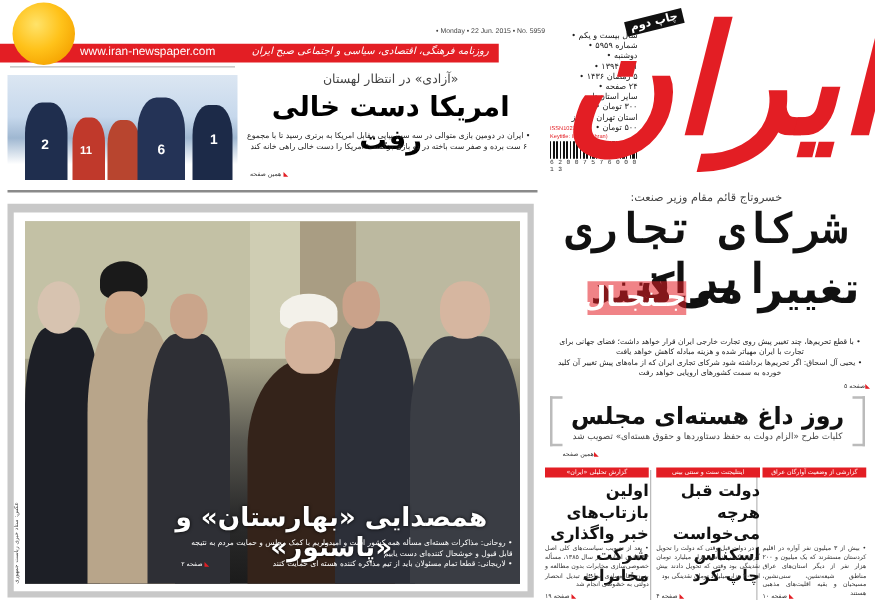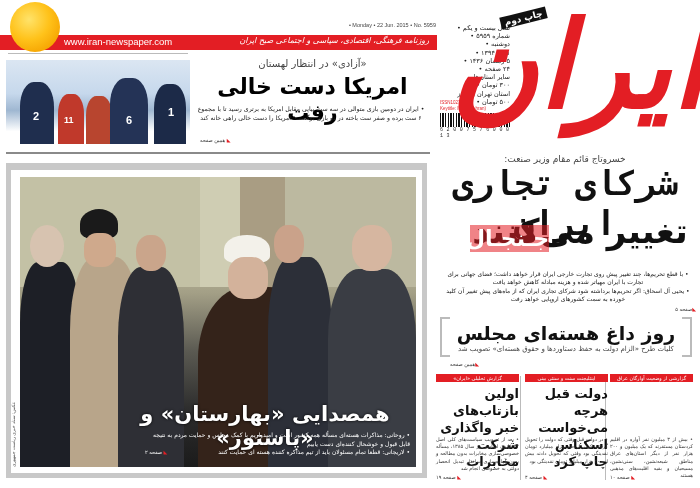--- a/index.html
+++ b/index.html
@@ -4,21 +4,21 @@
 <style>
   * { box-sizing: border-box; margin: 0; padding: 0; }
   html, body { width: 700px; height: 488px; overflow: hidden; background: #fff; }
   body { position: relative; font-family: "DejaVu Sans", sans-serif; color: #111; }
   .abs { position: absolute; }
   .rtl { direction: rtl; text-align: center; }
 
   
   .sun { left: 10px; top: 2px; width: 50px; height: 50px; border-radius: 50%;
          background: radial-gradient(circle at 38% 35%, #ffe36a 0%, #ffc21a 45%, #f5a300 80%, #e08d00 100%); z-index: 3; }
-  .redband { left: 0; top: 35px; width: 437px; height: 15px; background: #e31e24; }
+  .redband { left: 0; top: 35px; width: 399px; height: 15px; background: #e31e24; }
   .redband .url { position: absolute; left: 64px; top: 1px; font-family: "Liberation Sans", sans-serif; font-size: 9.5px; color: #fff; }
   .redband .tag { position: absolute; right: 8px; top: 1px; font-size: 8px; color: #fff; direction: rtl; font-style: italic; }
   .dateline { left: 250px; top: 22px; width: 186px; font-family: "Liberation Sans", sans-serif; font-size: 5.5px; color: #444; text-align: right; }
   .topline { left: 8px; top: 53px; width: 180px; height: 1px; background: #bbb; }
 
   .issuebox { left: 440px; top: 24px; width: 70px; font-size: 6.5px; line-height: 8.2px; direction: rtl; text-align: right; color: #222; }
   .issn { left: 440px; top: 100px; width: 70px; font-family: "Liberation Sans", sans-serif; font-size: 4.5px; line-height: 5.5px; color: #e31e24; text-align: left; }
   .barcode { left: 440px; top: 113px; width: 70px; height: 14px;
              background: repeating-linear-gradient(90deg, #111 0 1px, #fff 1px 2px, #111 2px 4px, #fff 4px 5px, #111 5px 6px, #fff 6px 8px); }
   .barcode-num { left: 440px; top: 127px; width: 70px; font-family: "Liberation Mono", monospace; font-size: 5px; color: #333; letter-spacing: 0.3px; }

